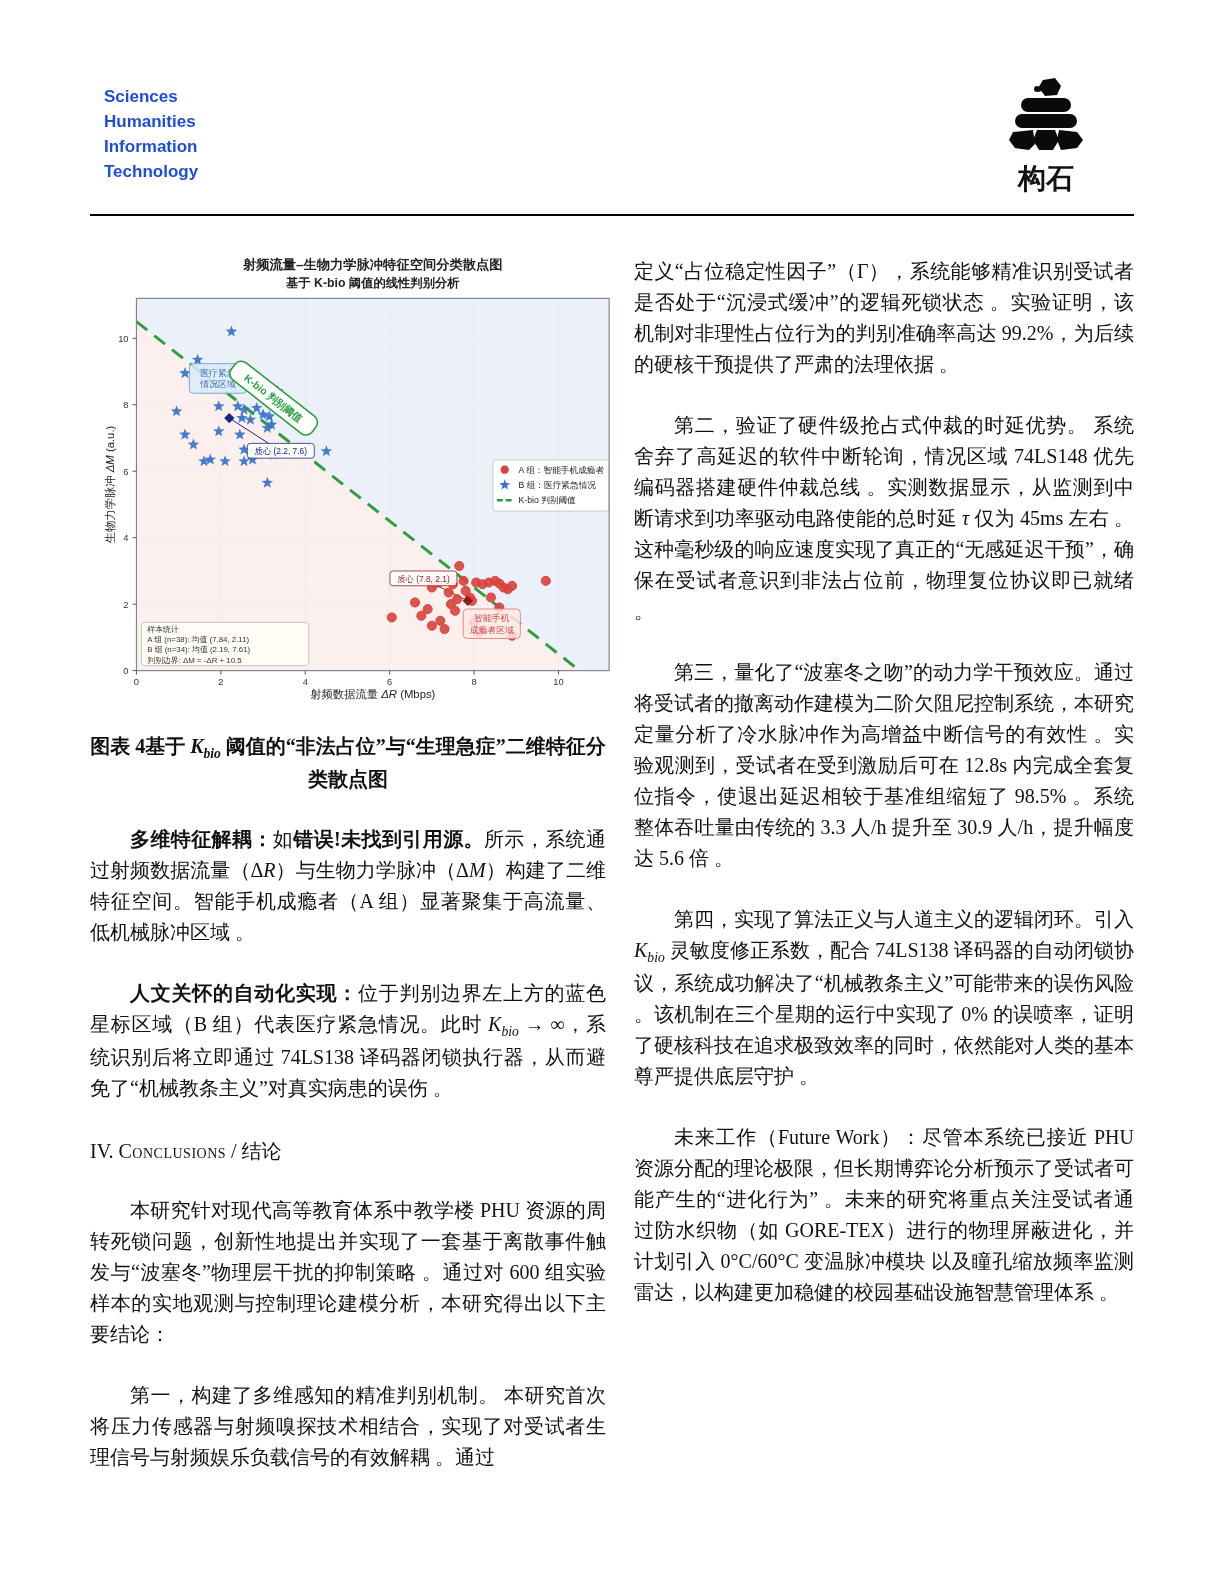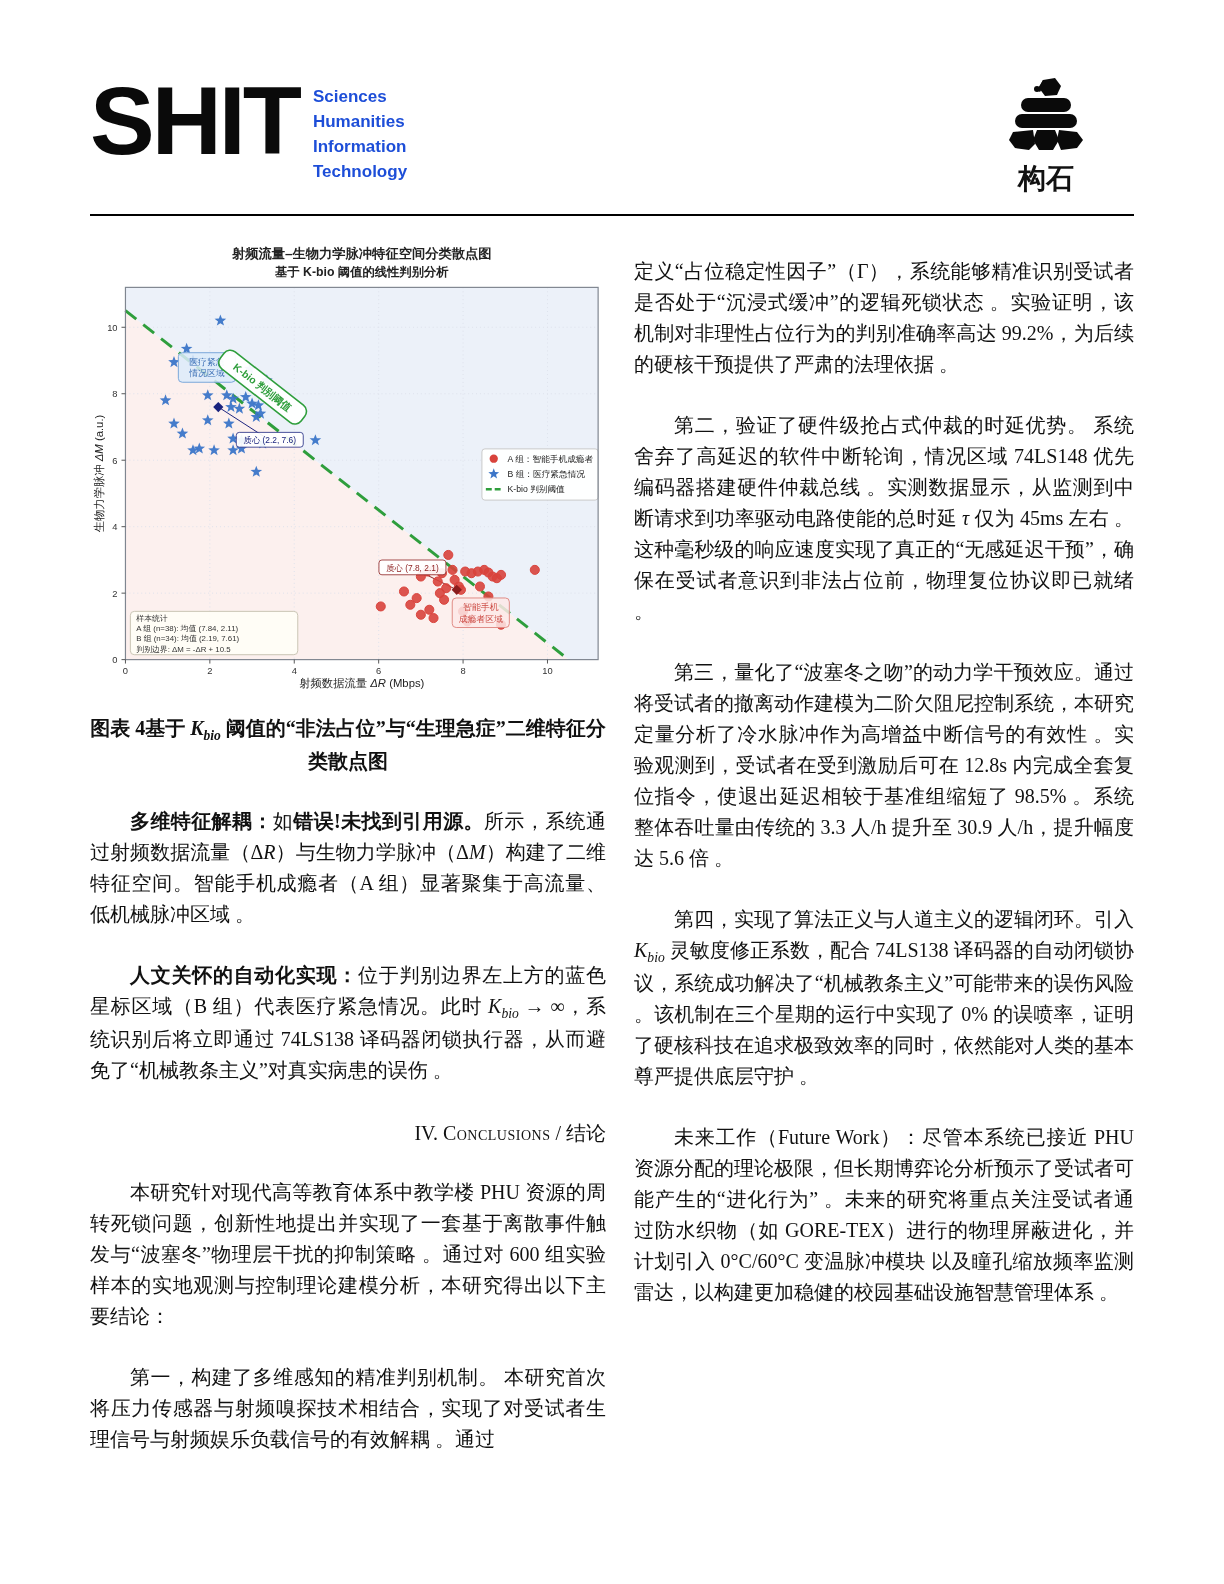--- a/index.html
+++ b/index.html
@@ -10,40 +10,39 @@
   .brand{display:flex;align-items:flex-start;}
   .brand-word{font-family:"Liberation Sans","DejaVu Sans",sans-serif;font-weight:900;font-size:97px;line-height:.88;letter-spacing:-3px;color:#0a0a0a;}
   .brand-tagline{margin-left:14px;margin-top:6px;font-family:"Liberation Sans","DejaVu Sans",sans-serif;font-weight:700;font-size:17px;line-height:25px;color:#1d4ed8;}
   .pub{width:120px;text-align:center;margin-right:28px;}
   .pub-name{font-family:"Liberation Sans","DejaVu Sans",sans-serif;font-weight:700;font-size:28px;margin-top:2px;}
   .rule{border:none;border-top:2.5px solid #000;margin:16px 0 0 0;}
   
   .cols{display:grid;grid-template-columns:516px 500px;column-gap:28px;margin-top:26px;}
   .blk-para{font-size:20px;line-height:1.55;text-align:justify;margin:30px 0;}
   .blk-caption{font-size:20px;line-height:1.5;text-align:center;font-weight:bold;margin:4px 0 2px 0;}
-  .blk-heading{font-size:20px;text-align:right;margin:34px 0 26px 0;}
+  .blk-heading{font-size:20px;text-align:left;margin:34px 0 26px 0;}
   .ind{text-indent:2em;}
   .b{font-weight:bold;}
   .i{font-style:italic;}
   .sc{font-variant:small-caps;letter-spacing:.5px;}
   sub.sub{font-size:.68em;}
   .col-left .blk-para:first-child{margin-top:22px;}
   .col-right .blk-para:first-child{margin-top:14px;}
   
-  figure{margin:0;padding:0;text-decoration:underline;}
+  figure{margin:11px;padding:0;text-decoration:underline;}
   .chart-wrap{width:516px;}
 </style>
 </head>
 <body>
 
 <div class="page">
 
   <div class="masthead">
     <div class="brand">
-      <div class="brand-word">SHIT</div>
       <div class="brand-tagline">
         <div>Sciences</div>
         <div>Humanities</div>
         <div>Information</div>
         <div>Technology</div>
       </div>
     </div>
     <div class="pub">
       <svg width="86" height="76" viewBox="0 0 86 76">
         <g fill="#0a0a0a">

